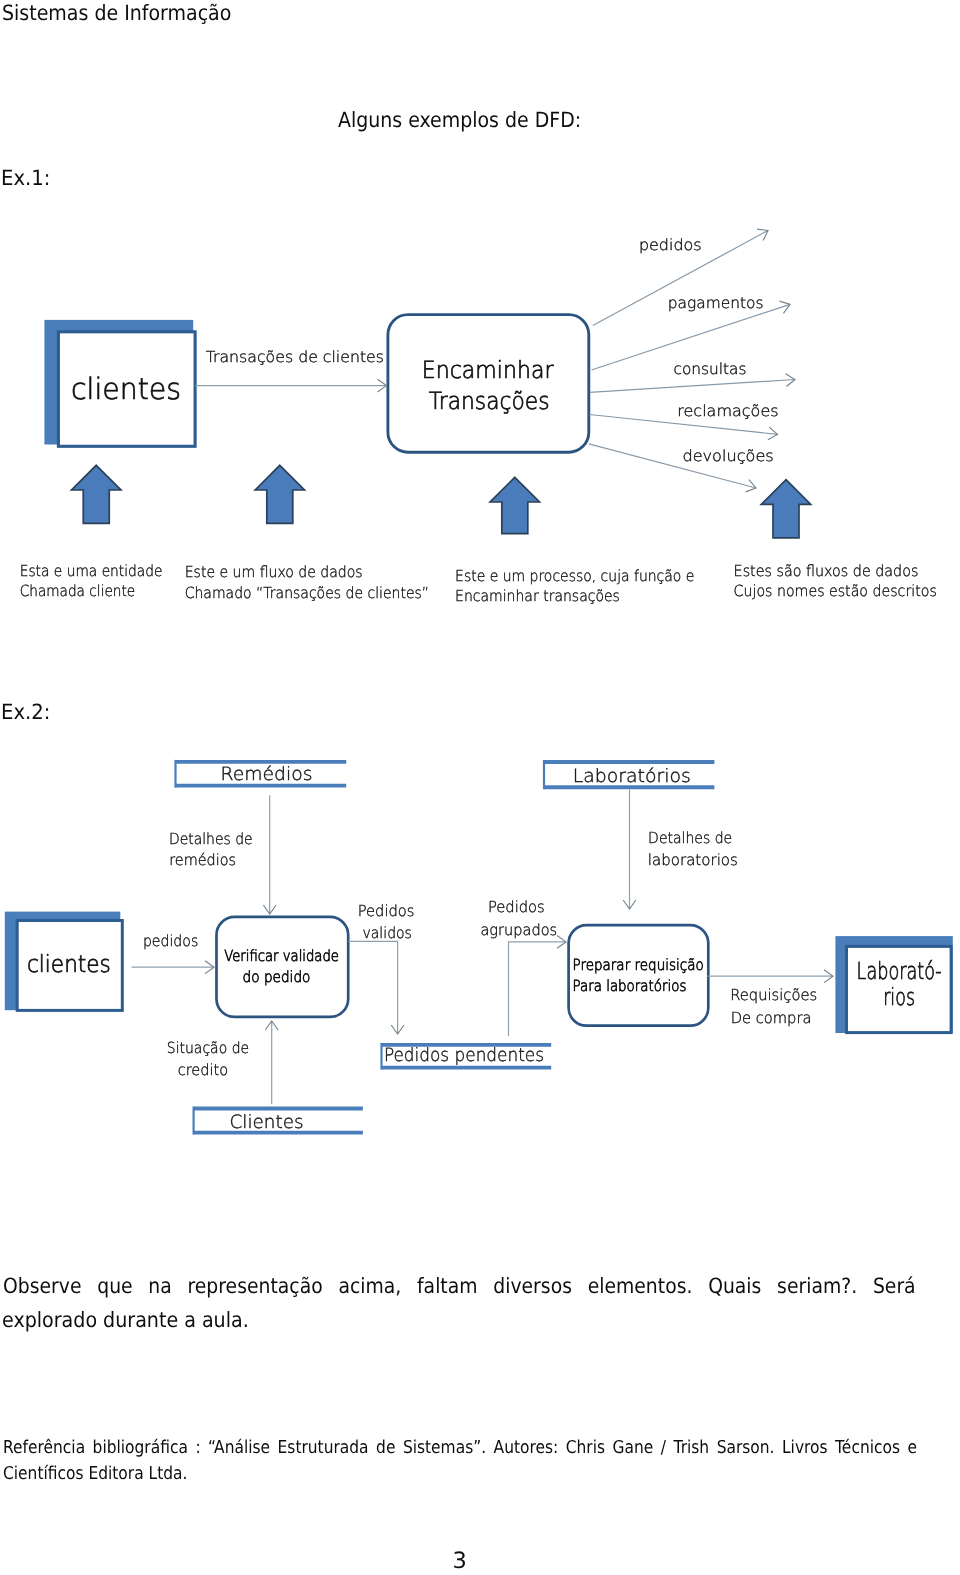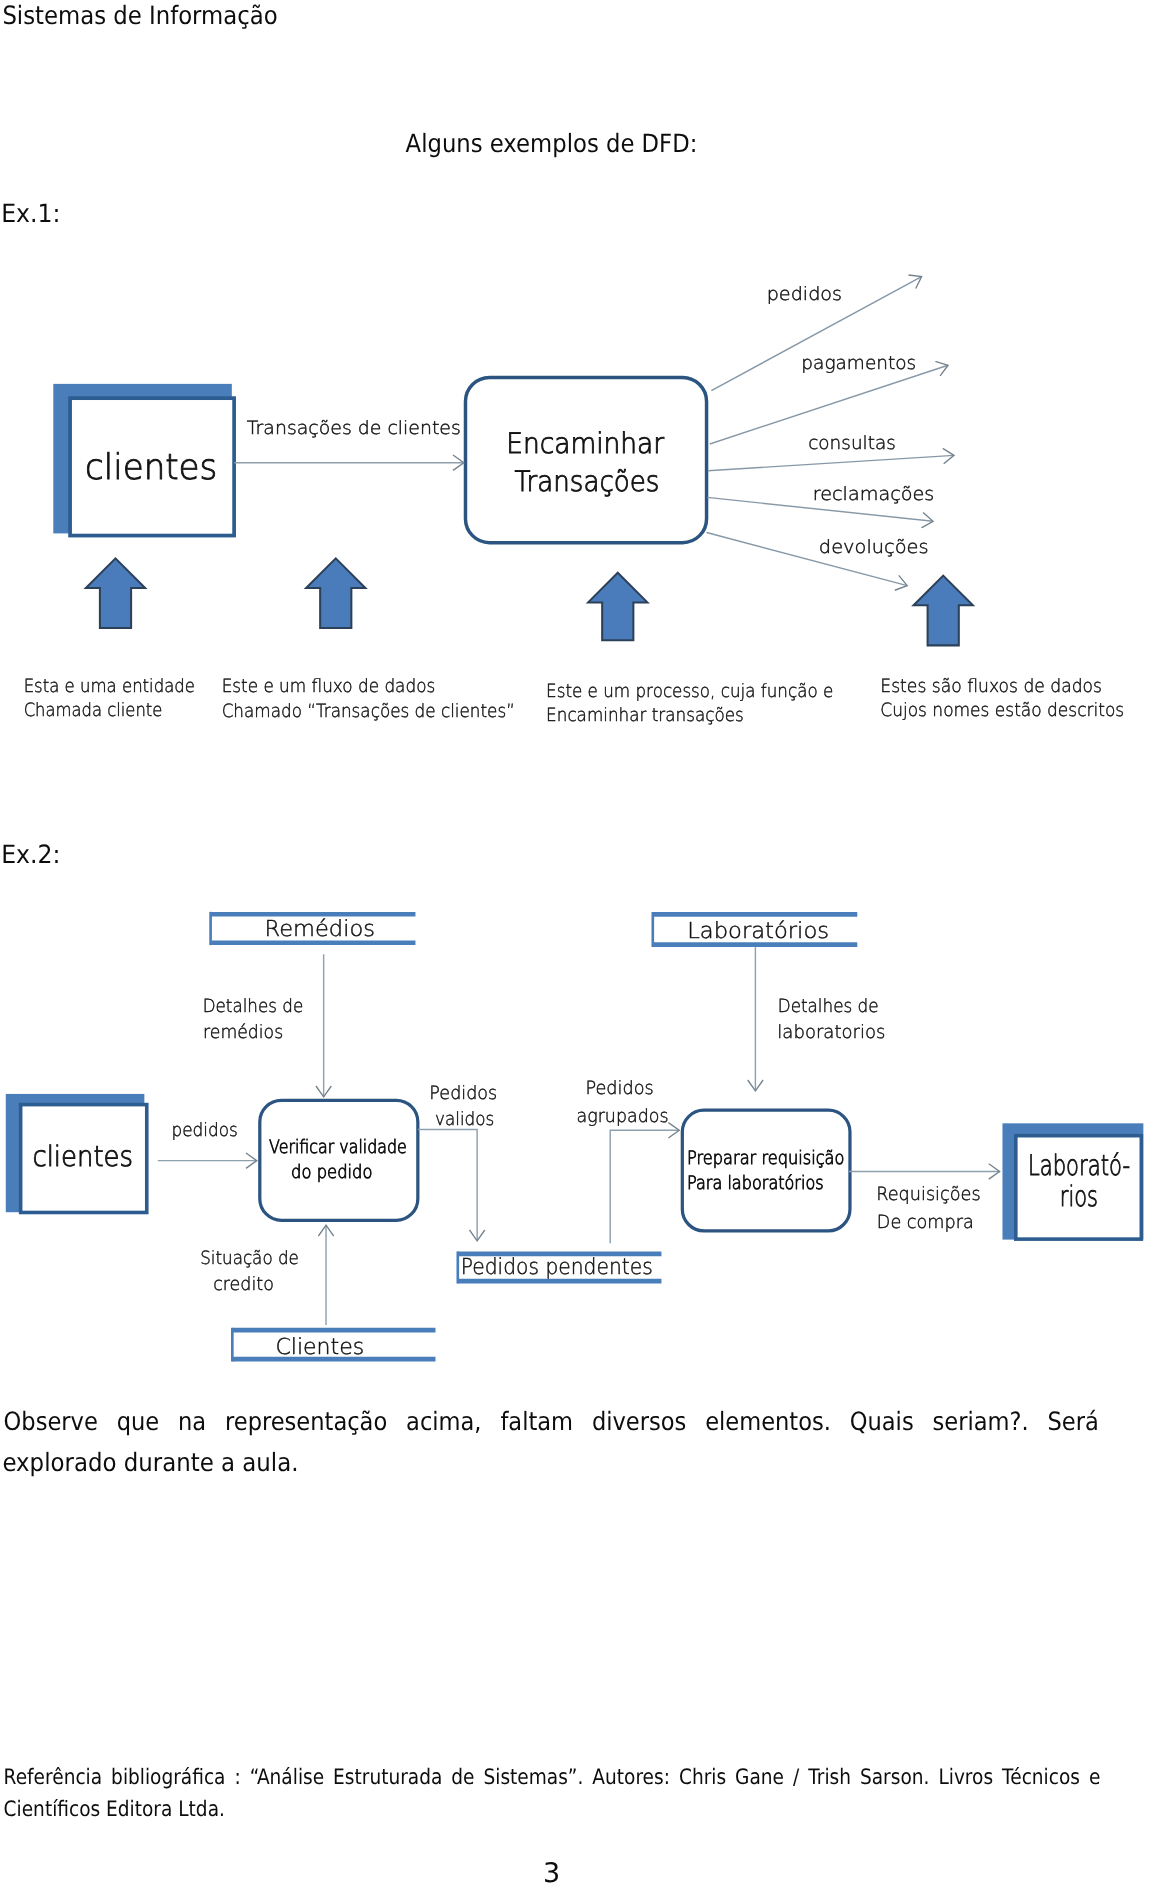--- a/index.html
+++ b/index.html
@@ -170,23 +170,23 @@
     <text x="166.8" y="1053.4" font-size="15.2" font-weight="200" textLength="82.3" lengthAdjust="spacingAndGlyphs" fill="#0f0f0f" stroke="#0f0f0f" stroke-width="0.35">Situação de</text>
     <text x="177.7" y="1075.0" font-size="15.2" font-weight="200" textLength="50.5" lengthAdjust="spacingAndGlyphs" fill="#0f0f0f" stroke="#0f0f0f" stroke-width="0.35">credito</text>
   </g>
   <g>
     <line x1="707.5" y1="976.2" x2="833.0" y2="976.2" stroke="#8da0ae" stroke-width="1.2" marker-end="url(#ah2)"></line>
     <text x="730.2" y="1000.4" font-size="15.2" font-weight="200" textLength="87.0" lengthAdjust="spacingAndGlyphs" fill="#0f0f0f" stroke="#0f0f0f" stroke-width="0.35">Requisições</text>
     <text x="730.7" y="1023.0" font-size="15.2" font-weight="200" textLength="80.8" lengthAdjust="spacingAndGlyphs" fill="#0f0f0f" stroke="#0f0f0f" stroke-width="0.35">De compra</text>
   </g>
 </svg>
 
-<div class="abs" style="left:0px;top:1175px;width:924px;">
+<div class="abs" style="left:0px;top:1276px;width:924px;">
   <div class="ptxt" style="position:absolute;left:3.4px;top:0px;transform:scaleX(0.895);word-spacing:10.89px;">Observe que na representação acima, faltam diversos elementos. Quais seriam?. Será</div>
   <div class="ptxt" style="position:absolute;left:2.2px;top:33.9px;transform:scaleX(0.908);">explorado durante a aula.</div>
 </div>
 
-<div class="abs" style="left:0px;top:1474px;width:856px;padding-left:48px;">
+<div class="abs" style="left:0px;top:1440px;width:856px;padding-left:48px;">
   <div class="rtxt" style="position:absolute;left:2.8px;top:0px;transform:scaleX(0.874);word-spacing:2.94px;">Referência bibliográfica : “Análise Estruturada de Sistemas”. Autores: Chris Gane / Trish Sarson. Livros Técnicos e</div>
   <div class="rtxt" style="position:absolute;left:2.6px;top:26px;transform:scaleX(0.874);">Científicos Editora Ltda.</div>
 </div>
 
 <div class="abs" style="left:434.7px;top:1548px;width:50px;text-align:center;font-size:22.5px;color:#0d0d0d;">3</div>
 
 </body></html>

